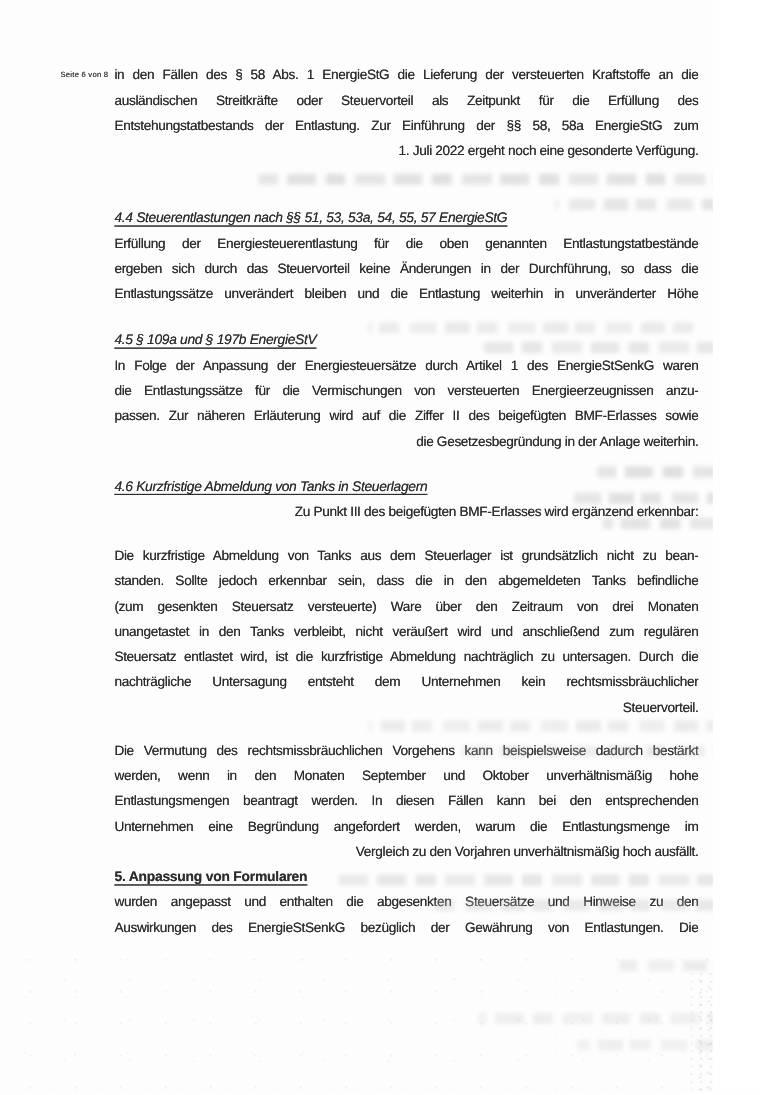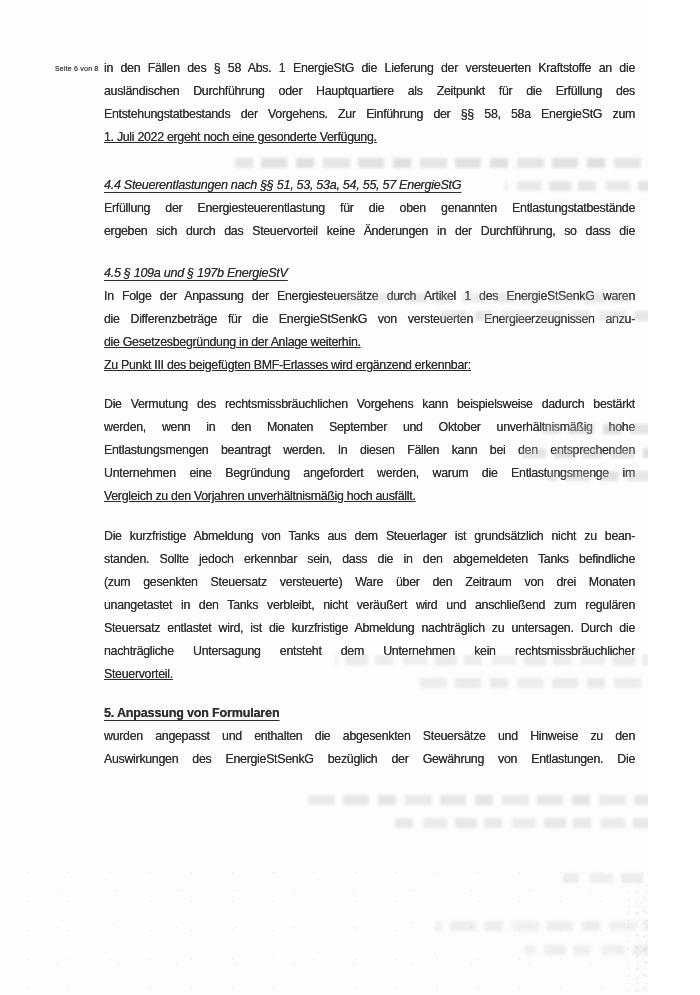--- a/index.html
+++ b/index.html
@@ -24,21 +24,21 @@
     font-size:12.4px; letter-spacing:-0.3px;
     text-shadow:0 0 0.5px rgba(45,45,45,.85);
   }
 
   .para { margin:0; }
   .line {
     height:23px; line-height:23px; overflow:hidden;
     text-align:justify;
   }
   .line::after { content:""; display:inline-block; width:100%; height:0; }
-  .line.last { text-align:left;text-decoration:underline; }
+  .line.last { text-align:right; }
   .line.last::after { content:none; }
 
   .heading {
     margin:0; height:23px; line-height:23px;
     font-size:12.6px; font-weight:normal; font-style:italic;
     text-decoration:underline; text-decoration-thickness:1px; text-underline-offset:3px;
     white-space:nowrap;
   }
   .heading.bold { font-style:normal; font-weight:bold; letter-spacing:-0.2px; }
 
@@ -91,61 +91,64 @@
 </head>
 <body>
 
 <div class="page">
 
   <span class="page-label">Seite 6 von 8</span>
 
   <div class="content">
     <div class="para">
         <div class="line">in den Fällen des § 58 Abs. 1 EnergieStG die Lieferung der versteuerten Kraftstoffe an die</div>
-        <div class="line">ausländischen Durchführung oder Hauptquartiere als Zeitpunkt für die Erfüllung des</div>
-        <div class="line">Entstehungstatbestands der Vorgehens. Zur Einführung der §§ 58, 58a EnergieStG zum</div>
+        <div class="line">ausländischen Streitkräfte oder Steuervorteil als Zeitpunkt für die Erfüllung des</div>
+        <div class="line">Entstehungstatbestands der Entlastung. Zur Einführung der §§ 58, 58a EnergieStG zum</div>
         <div class="line last">1. Juli 2022 ergeht noch eine gesonderte Verfügung.</div>
       </div>
 
-    <h2 class="heading" style="margin-top:25px">4.4 Steuerentlastungen nach §§ 51, 53, 53a, 54, 55, 57 EnergieStG</h2>
+    <h2 class="heading" style="margin-top:38px">4.4 Steuerentlastungen nach §§ 51, 53, 53a, 54, 55, 57 EnergieStG</h2>
     <div class="para">
         <div class="line">Erfüllung der Energiesteuerentlastung für die oben genannten Entlastungstatbestände</div>
         <div class="line">ergeben sich durch das Steuervorteil keine Änderungen in der Durchführung, so dass die</div>
+        <div class="line">Entlastungssätze unverändert bleiben und die Entlastung weiterhin in unveränderter Höhe</div>
       </div>
 
     <h2 class="heading" style="margin-top:19px">4.5 § 109a und § 197b EnergieStV</h2>
     <div class="para">
         <div class="line">In Folge der Anpassung der Energiesteuersätze durch Artikel 1 des EnergieStSenkG waren</div>
-        <div class="line">die Differenzbeträge für die EnergieStSenkG von versteuerten Energieerzeugnissen anzu-</div>
+        <div class="line">die Entlastungssätze für die Vermischungen von versteuerten Energieerzeugnissen anzu-</div>
+        <div class="line">passen. Zur näheren Erläuterung wird auf die Ziffer II des beigefügten BMF-Erlasses sowie</div>
         <div class="line last">die Gesetzesbegründung in der Anlage weiterhin.</div>
       </div>
 
+    <h2 class="heading" style="margin-top:18px">4.6 Kurzfristige Abmeldung von Tanks in Steuerlagern</h2>
     <div class="para">
         <div class="line last">Zu Punkt III des beigefügten BMF-Erlasses wird ergänzend erkennbar:</div>
-      </div>
-
-    <div class="para" style="margin-top:16px">
-        <div class="line">Die Vermutung des rechtsmissbräuchlichen Vorgehens kann beispielsweise dadurch bestärkt</div>
-        <div class="line">werden, wenn in den Monaten September und Oktober unverhältnismäßig hohe</div>
-        <div class="line">Entlastungsmengen beantragt werden. In diesen Fällen kann bei den entsprechenden</div>
-        <div class="line">Unternehmen eine Begründung angefordert werden, warum die Entlastungsmenge im</div>
-        <div class="line last">Vergleich zu den Vorjahren unverhältnismäßig hoch ausfällt.</div>
       </div>
 
     <div class="para" style="margin-top:17px">
         <div class="line">Die kurzfristige Abmeldung von Tanks aus dem Steuerlager ist grundsätzlich nicht zu bean-</div>
         <div class="line">standen. Sollte jedoch erkennbar sein, dass die in den abgemeldeten Tanks befindliche</div>
         <div class="line">(zum gesenkten Steuersatz versteuerte) Ware über den Zeitraum von drei Monaten</div>
         <div class="line">unangetastet in den Tanks verbleibt, nicht veräußert wird und anschließend zum regulären</div>
         <div class="line">Steuersatz entlastet wird, ist die kurzfristige Abmeldung nachträglich zu untersagen. Durch die</div>
         <div class="line">nachträgliche Untersagung entsteht dem Unternehmen kein rechtsmissbräuchlicher</div>
         <div class="line last">Steuervorteil.</div>
       </div>
 
-    <h2 class="heading bold" style="margin-top:16px">5. Anpassung von Formularen</h2>
+    <div class="para" style="margin-top:16px">
+        <div class="line">Die Vermutung des rechtsmissbräuchlichen Vorgehens kann beispielsweise dadurch bestärkt</div>
+        <div class="line">werden, wenn in den Monaten September und Oktober unverhältnismäßig hohe</div>
+        <div class="line">Entlastungsmengen beantragt werden. In diesen Fällen kann bei den entsprechenden</div>
+        <div class="line">Unternehmen eine Begründung angefordert werden, warum die Entlastungsmenge im</div>
+        <div class="line last">Vergleich zu den Vorjahren unverhältnismäßig hoch ausfällt.</div>
+      </div>
+
+    <h2 class="heading bold" style="">5. Anpassung von Formularen</h2>
     <div class="para">
         <div class="line">wurden angepasst und enthalten die abgesenkten Steuersätze und Hinweise zu den</div>
         <div class="line">Auswirkungen des EnergieStSenkG bezüglich der Gewährung von Entlastungen. Die</div>
       </div>
   </div>
 
   <div class="ghost g-a" style="top:158px;left:235px;width:440px;opacity:.42"></div>
   <div class="ghost g-b" style="top:181px;left:505px;width:180px;opacity:.38"></div>
   <div class="ghost g-b" style="top:293px;left:335px;width:295px;opacity:.30"></div>
   <div class="ghost g-a" style="top:311px;left:435px;width:225px;opacity:.34"></div>

